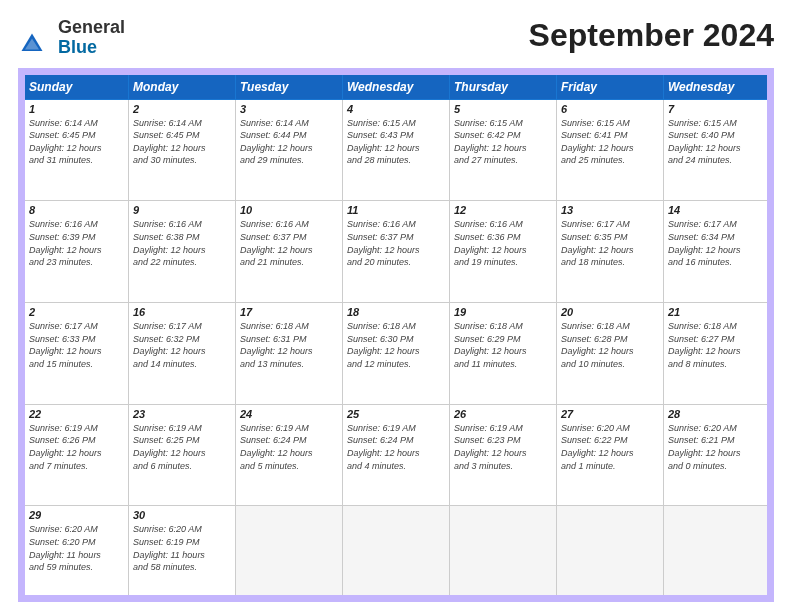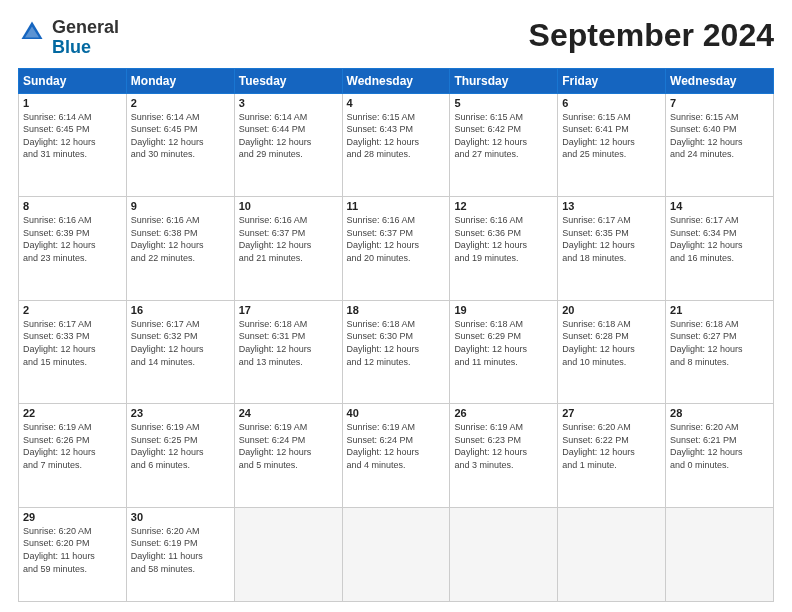--- a/index.html
+++ b/index.html
@@ -18,22 +18,22 @@
       flex-direction: column;
     }
     .header {
       display: flex;
       justify-content: space-between;
       align-items: flex-start;
       margin-bottom: 10px;
     }
     .logo {
       display: flex;
-      align-items: flex-start;
-      gap: 6px;
+      align-items: flex-end;
+      gap: 12px;
     }
     .logo-text {
       font-size: 18px;
       font-weight: bold;
       line-height: 1.1;
     }
     .logo-text .general { color: #333; }
     .logo-text .blue { color: #0369a1; }
     .logo-icon {
       width: 28px;
@@ -48,24 +48,25 @@
       color: #222;
       line-height: 1.1;
     }
     .location {
       font-size: 14px;
       color: #444;
       margin-top: 2px;
     }
     .calendar {
       flex: 1;
-      border: 1px solid #c4b5fd;
+      border: 7px solid #c4b5fd;
       border-collapse: collapse;
       width: 100%;
       table-layout: fixed;
+      font-style: italic;
     }
     .calendar th {
       background: #1565c0;
       color: #fff;
       font-size: 12px;
       font-weight: bold;
       padding: 5px 4px;
       text-align: left;
       border: 1px solid #1976d2;
     }
@@ -154,21 +155,21 @@
           <td><span class="day-num">17</span><span class="day-info">Sunrise: 6:18 AM<br>Sunset: 6:31 PM<br>Daylight: 12 hours<br>and 13 minutes.</span></td>
           <td><span class="day-num">18</span><span class="day-info">Sunrise: 6:18 AM<br>Sunset: 6:30 PM<br>Daylight: 12 hours<br>and 12 minutes.</span></td>
           <td><span class="day-num">19</span><span class="day-info">Sunrise: 6:18 AM<br>Sunset: 6:29 PM<br>Daylight: 12 hours<br>and 11 minutes.</span></td>
           <td><span class="day-num">20</span><span class="day-info">Sunrise: 6:18 AM<br>Sunset: 6:28 PM<br>Daylight: 12 hours<br>and 10 minutes.</span></td>
           <td><span class="day-num">21</span><span class="day-info">Sunrise: 6:18 AM<br>Sunset: 6:27 PM<br>Daylight: 12 hours<br>and 8 minutes.</span></td>
         </tr>
         <tr>
           <td><span class="day-num">22</span><span class="day-info">Sunrise: 6:19 AM<br>Sunset: 6:26 PM<br>Daylight: 12 hours<br>and 7 minutes.</span></td>
           <td><span class="day-num">23</span><span class="day-info">Sunrise: 6:19 AM<br>Sunset: 6:25 PM<br>Daylight: 12 hours<br>and 6 minutes.</span></td>
           <td><span class="day-num">24</span><span class="day-info">Sunrise: 6:19 AM<br>Sunset: 6:24 PM<br>Daylight: 12 hours<br>and 5 minutes.</span></td>
-          <td><span class="day-num">40</span><span class="day-info">Sunrise: 6:19 AM<br>Sunset: 6:24 PM<br>Daylight: 12 hours<br>and 4 minutes.</span></td>
+          <td><span class="day-num">25</span><span class="day-info">Sunrise: 6:19 AM<br>Sunset: 6:24 PM<br>Daylight: 12 hours<br>and 4 minutes.</span></td>
           <td><span class="day-num">26</span><span class="day-info">Sunrise: 6:19 AM<br>Sunset: 6:23 PM<br>Daylight: 12 hours<br>and 3 minutes.</span></td>
           <td><span class="day-num">27</span><span class="day-info">Sunrise: 6:20 AM<br>Sunset: 6:22 PM<br>Daylight: 12 hours<br>and 1 minute.</span></td>
           <td><span class="day-num">28</span><span class="day-info">Sunrise: 6:20 AM<br>Sunset: 6:21 PM<br>Daylight: 12 hours<br>and 0 minutes.</span></td>
         </tr>
         <tr>
           <td><span class="day-num">29</span><span class="day-info">Sunrise: 6:20 AM<br>Sunset: 6:20 PM<br>Daylight: 11 hours<br>and 59 minutes.</span></td>
           <td><span class="day-num">30</span><span class="day-info">Sunrise: 6:20 AM<br>Sunset: 6:19 PM<br>Daylight: 11 hours<br>and 58 minutes.</span></td>
           <td class="empty"></td>
           <td class="empty"></td>
           <td class="empty"></td>

